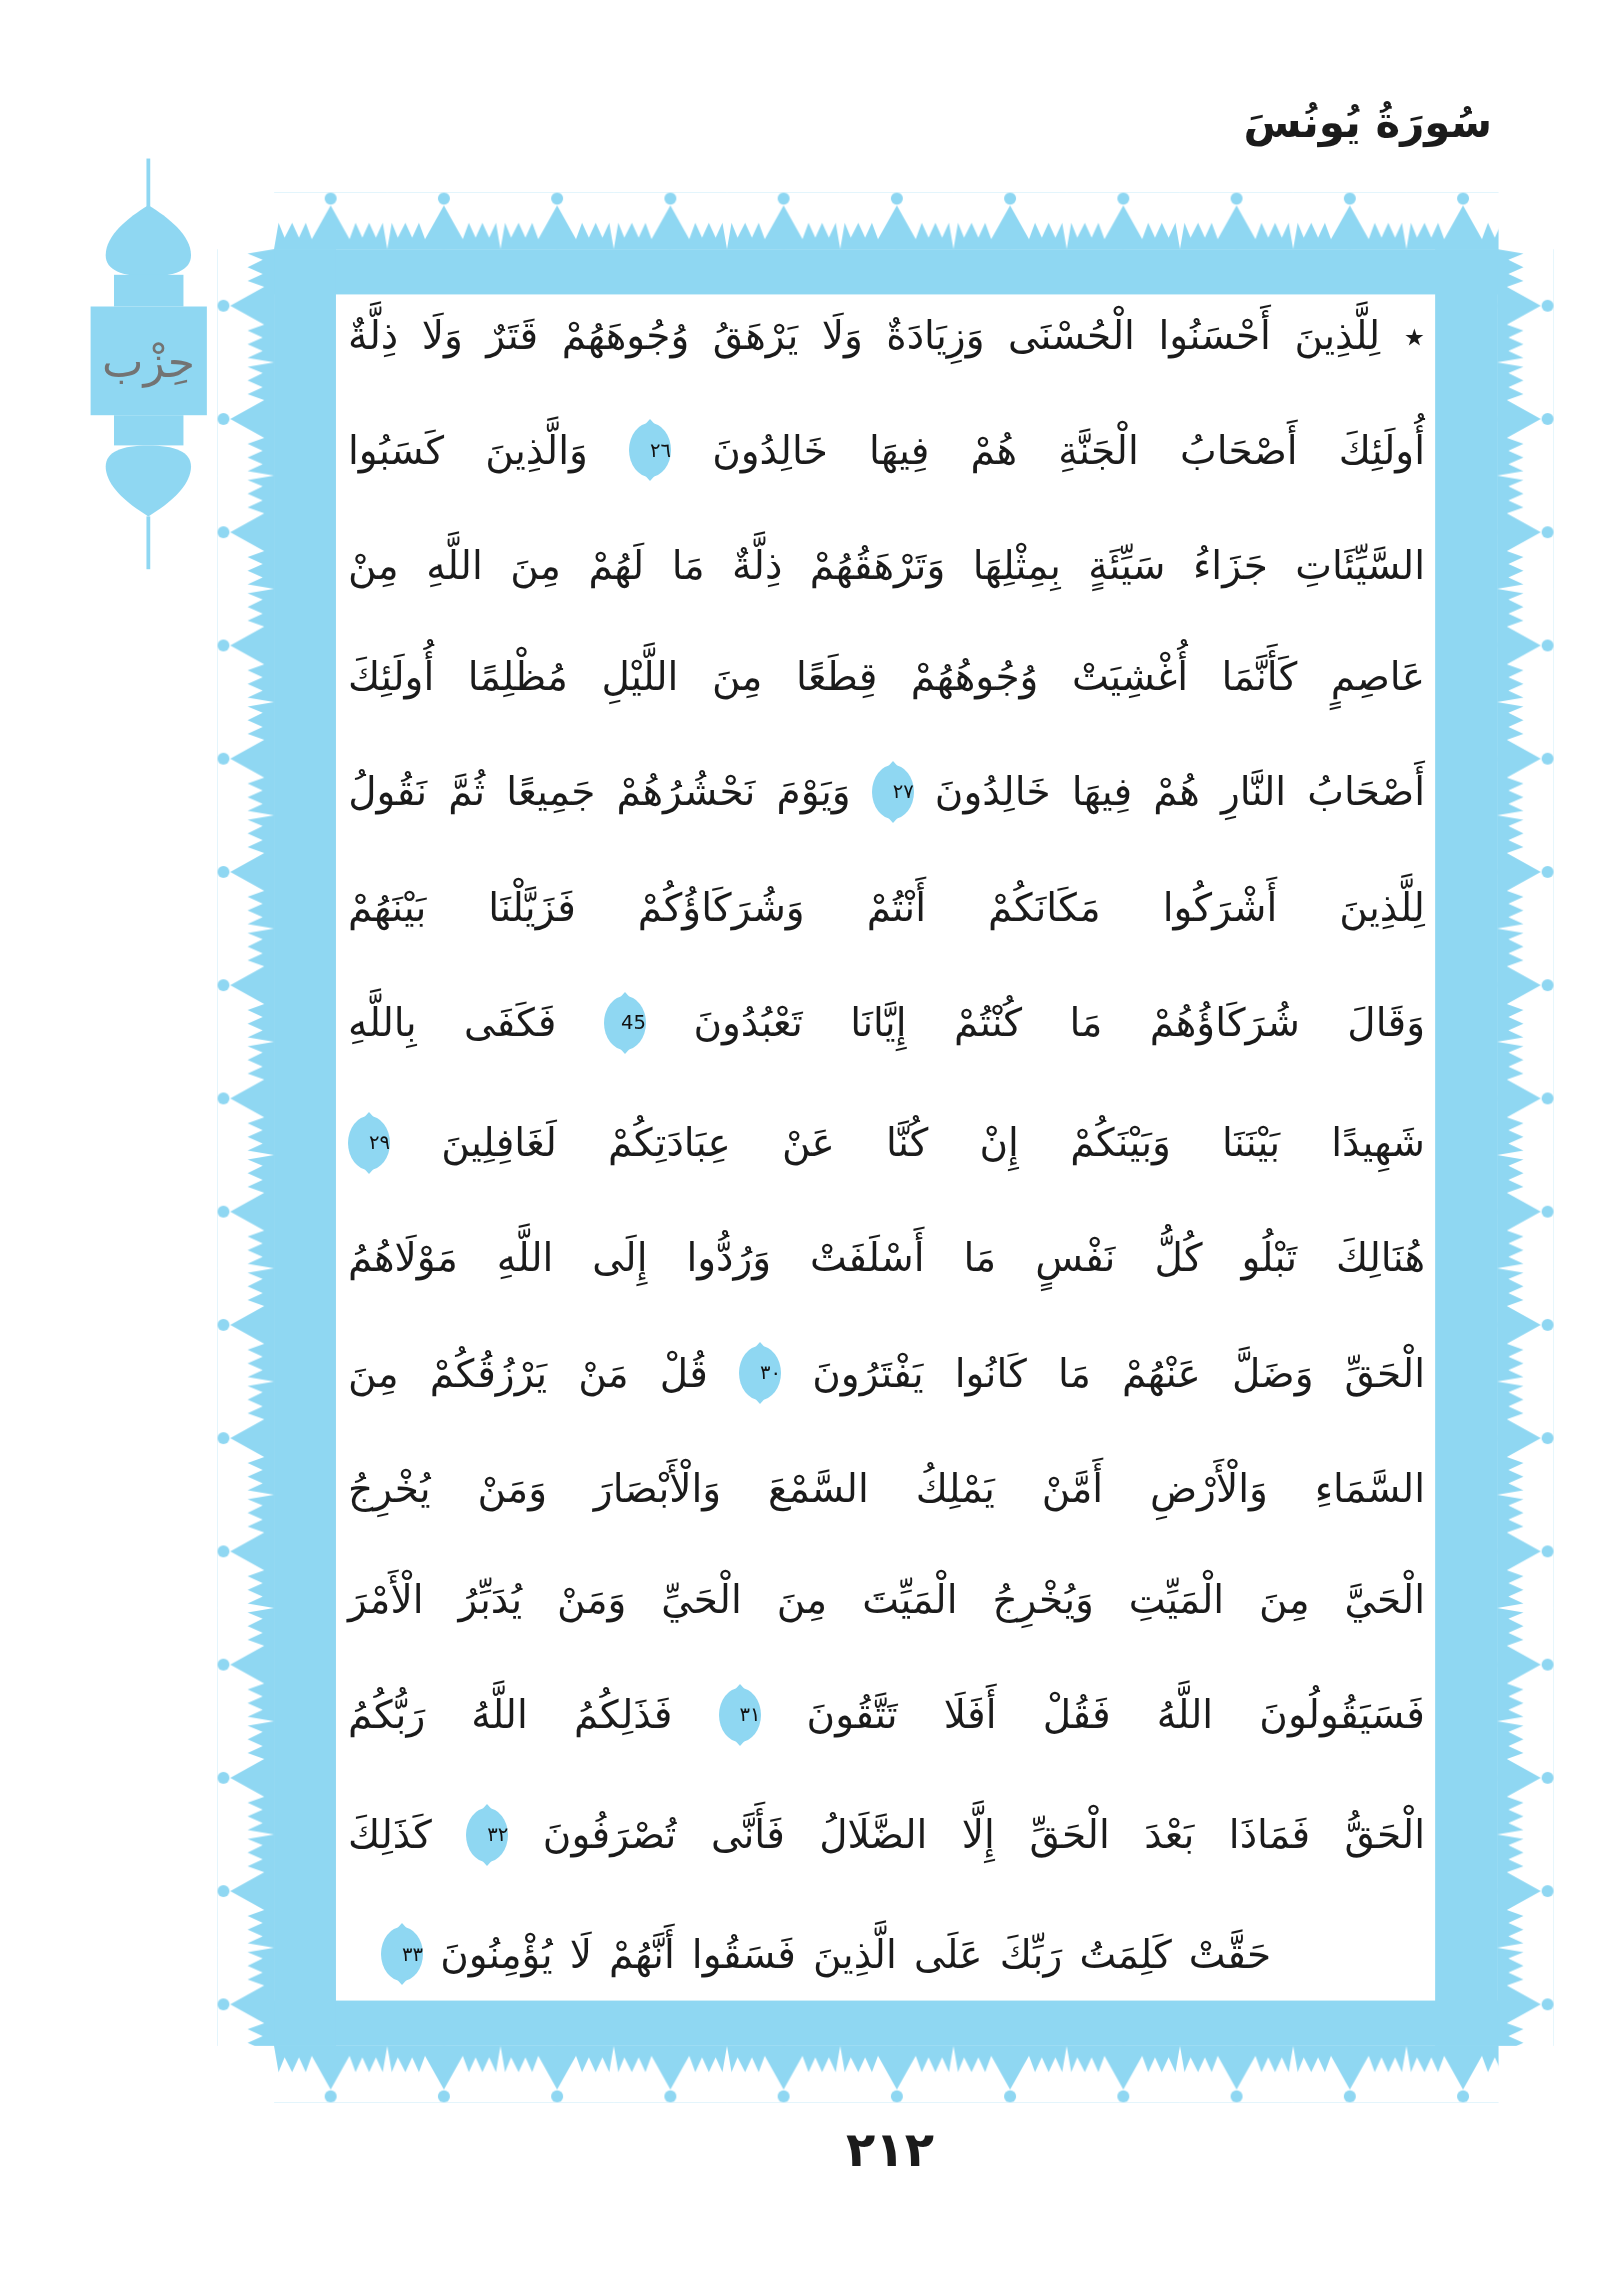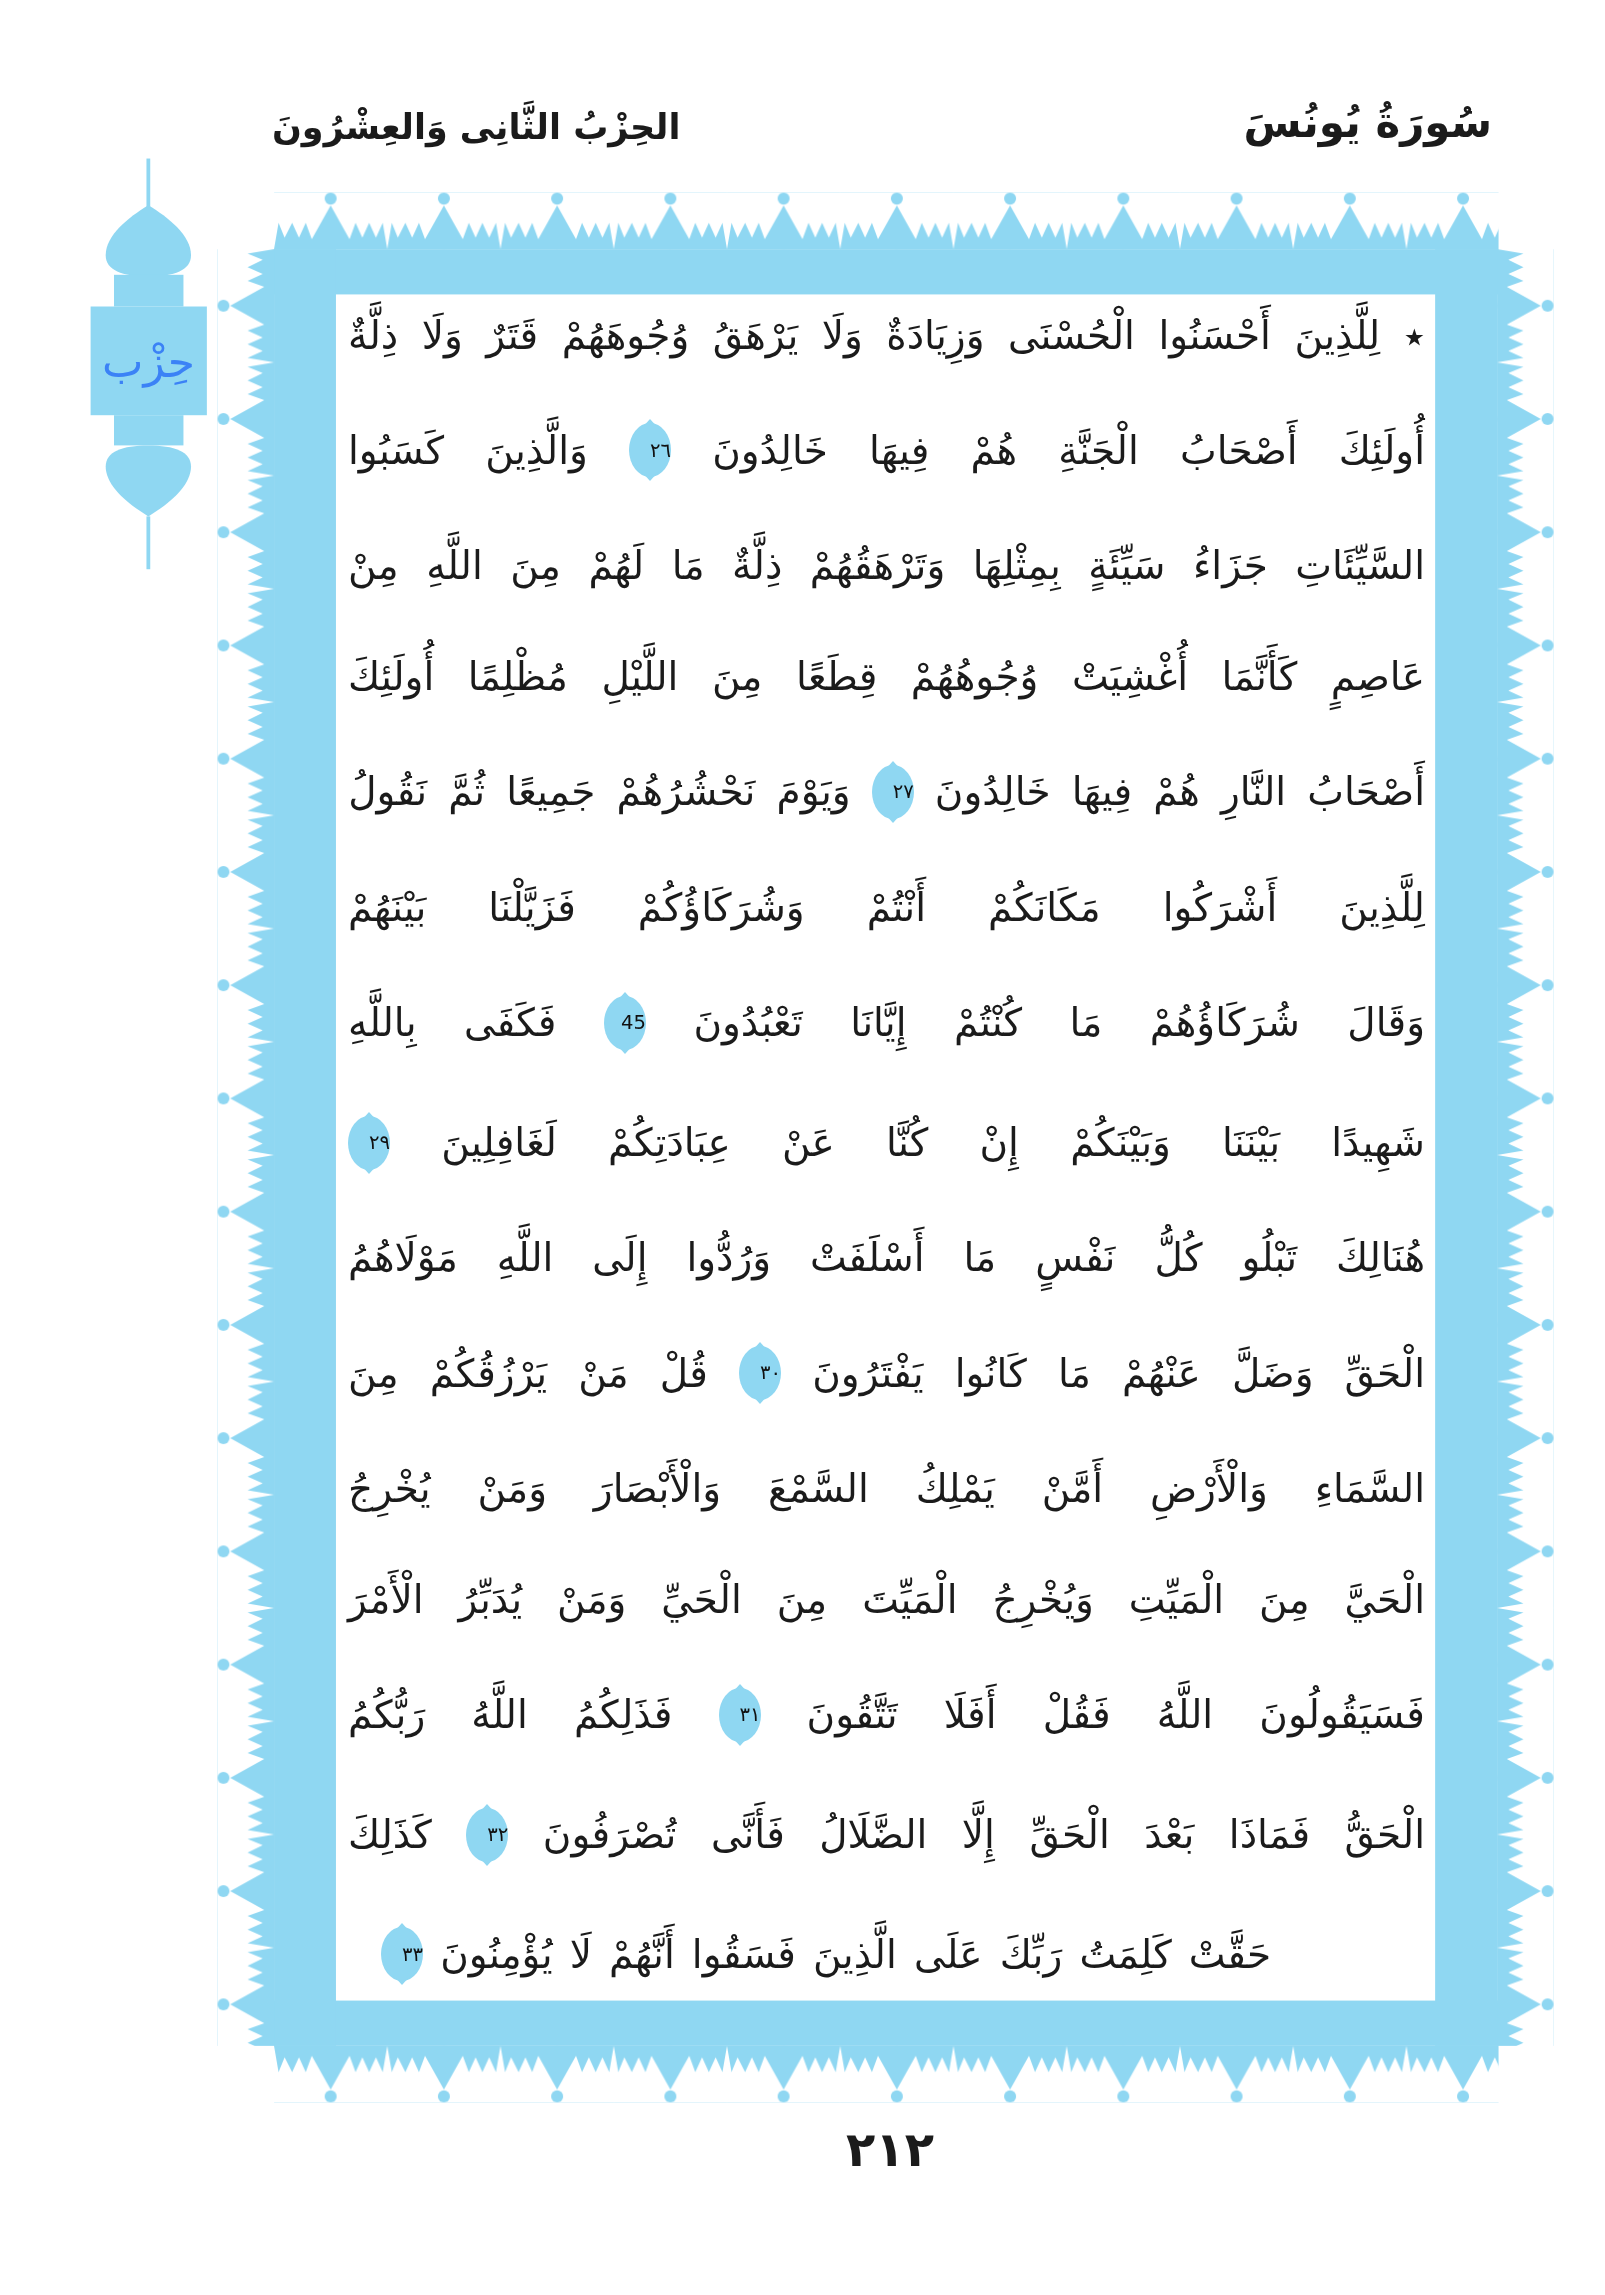--- a/index.html
+++ b/index.html
@@ -25,21 +25,21 @@
     position:absolute;top:107px;left:272px;
     font-size:35px;color:var(--ink);font-weight:bold;
     white-space:nowrap;
   }
   
   .frame-svg{position:absolute;inset:0;width:1605px;height:2295px;}
   
   .lamp-label{
     position:absolute;left:89px;top:311px;width:119px;height:100px;
     display:flex;align-items:center;justify-content:center;
-    font-size:44px;color:#3b82f6;
+    font-size:44px;color:#737373;
   }
   
   .text-area{
     position:absolute;left:336px;top:293px;width:1101px;height:1708px;
     display:flex;flex-direction:column;justify-content:space-between;
     padding:19.6px 0;box-sizing:border-box;
     direction:rtl;
   }
   .qline{
     display:flex;justify-content:space-between;align-items:center;
@@ -114,21 +114,20 @@
       <rect x="120" y="406" width="154" height="144"></rect>
       <rect x="151" y="550" width="92" height="40"></rect>
       <path d="M196.5,684 C170,668 140,644 140,618 C140,598 162,590 196.5,590 C231,590 253,598 253,618 C253,644 223,668 196.5,684 Z"></path>
       <rect x="194" y="684" width="5" height="70"></rect>
     </g>
   </svg>
 
   <div class="lamp-label">حِزْب</div>
 
   <div class="surah-title">سُورَةُ يُونُسَ</div>
-  <div class="hizb-title">الحِزْبُ الثَّانِى وَالعِشْرُونَ</div>
 
   <div class="text-area">
       <div class="qline">
         <span class="w">٭</span>
         <span class="w">لِلَّذِينَ</span>
         <span class="w">أَحْسَنُوا</span>
         <span class="w">الْحُسْنَى</span>
         <span class="w">وَزِيَادَةٌ</span>
         <span class="w">وَلَا</span>
         <span class="w">يَرْهَقُ</span>

